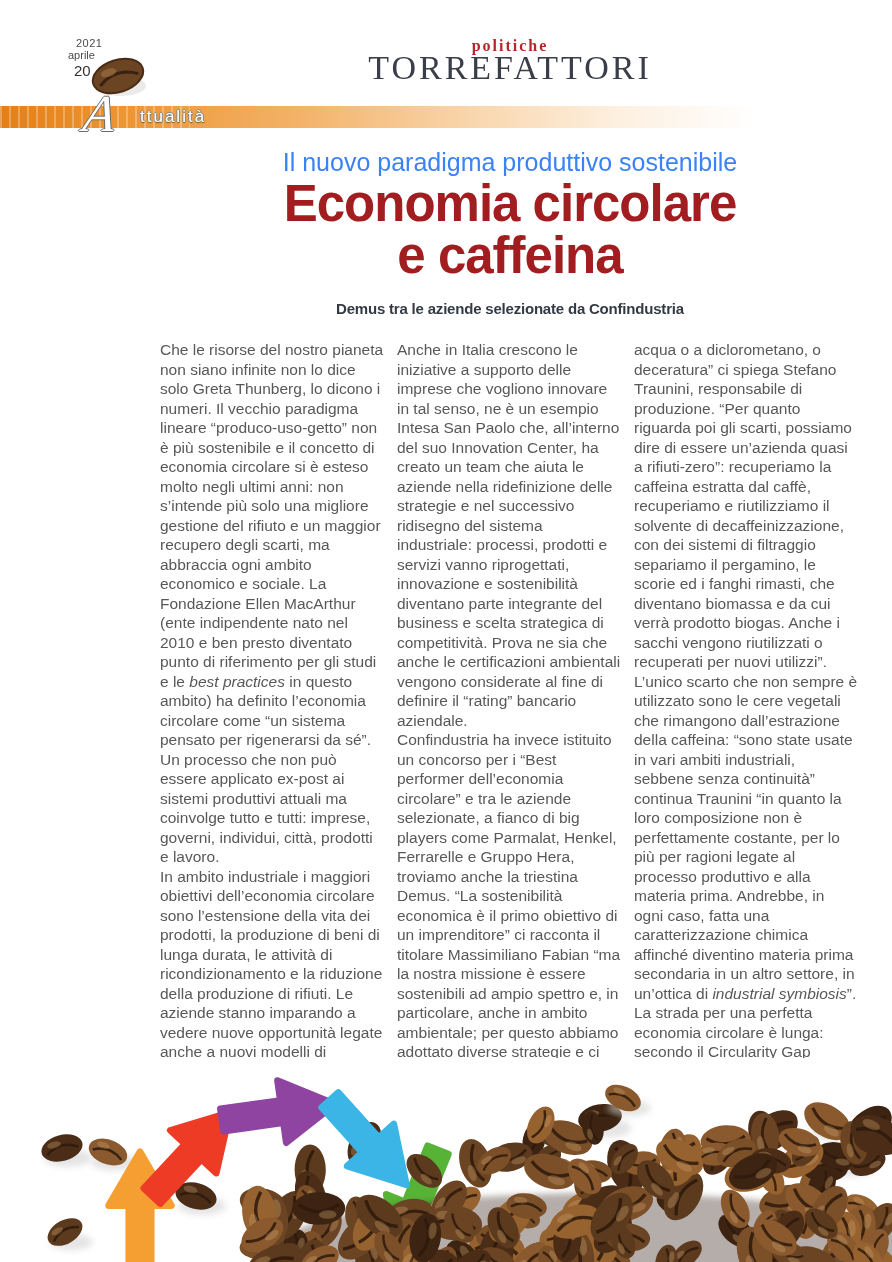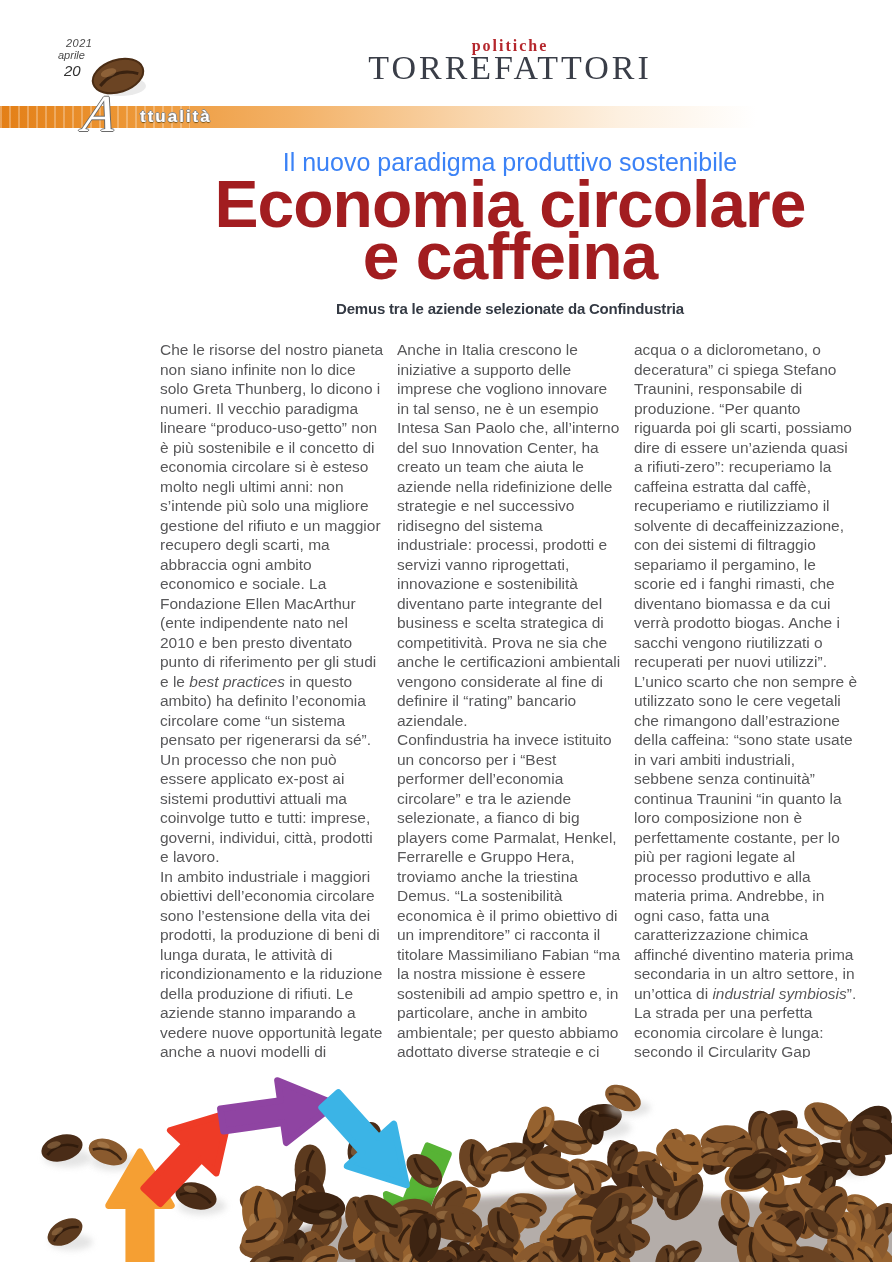--- a/index.html
+++ b/index.html
@@ -1,48 +1,48 @@
 <!DOCTYPE html>
 <html><head>
 <meta charset="utf-8">
 <style>
   html,body{margin:0;padding:0;background:#fff;}
   body{width:892px;height:1262px;position:relative;overflow:hidden;
        font-family:"Liberation Sans",sans-serif;-webkit-font-smoothing:antialiased;}
 
   
-  .issue-block{position:absolute;left:58px;top:38px;width:100px;color:#4a4a4a;font-style:italic;}
+  .issue-block{position:absolute;left:68px;top:38px;width:100px;color:#4a4a4a;}
   .issue-year{font-size:11px;line-height:11px;letter-spacing:.5px;padding-left:8px;}
   .issue-month{font-size:11px;line-height:12px;}
   .page-number{font-size:15px;color:#333;margin-top:1px;padding-left:6px;}
   .corner-bean{position:absolute;left:80px;top:52px;}
 
   
   .masthead{position:absolute;left:160px;top:38px;width:700px;text-align:center;}
   .masthead-top{font-family:"Liberation Serif",serif;font-weight:bold;color:#b5272d;
                 font-size:16px;letter-spacing:2px;line-height:16px;}
   .masthead-main{font-family:"Liberation Serif",serif;color:#3a3e48;font-size:34px;
                  letter-spacing:3px;line-height:28px;}
 
   
   .section-band{position:absolute;left:0;top:106px;width:860px;height:22px;
     background:linear-gradient(90deg,#e37f17 0%,#ec9533 14%,#f3b166 34%,#f9d6ad 55%,#fdf0e0 72%,#ffffff 88%);}
   .band-stripes{position:absolute;left:0;top:0;width:190px;height:22px;
     background:repeating-linear-gradient(90deg,rgba(255,255,255,.28) 0 2px,rgba(0,0,0,0) 2px 9px);}
   .section-initial{position:absolute;left:84px;top:88px;font-family:"Liberation Serif",serif;
     font-style:italic;font-size:52px;line-height:52px;color:#fff;
     text-shadow:-1px 0 #6a6a6a,1px 0 #6a6a6a,0 -1px #6a6a6a,0 1px #6a6a6a;transform:skewX(-8deg);}
-  .section-word{position:absolute;left:140px;top:107px;font-size:17px;font-weight:bold;
+  .section-word{position:absolute;left:140px;top:107px;font-size:17px;font-weight:normal;
     letter-spacing:2px;color:#fff;
     text-shadow:-1px 0 #8a8a8a,1px 0 #8a8a8a,0 -1px #8a8a8a,0 1px 1px #77500f;}
 
   
   .article-head{position:absolute;left:160px;top:142px;width:700px;text-align:center;}
   .kicker{font-size:25px;color:#3b82f6;line-height:24px;margin-top:8px;}
-  .headline{color:#a21d20;font-weight:bold;font-size:66px;line-height:52px;
+  .headline{color:#a21d20;font-weight:bold;font-size:51px;line-height:52px;
             letter-spacing:-1px;margin-top:4px;}
   .subtitle{color:#343a44;font-weight:bold;font-size:15px;line-height:24px;margin-top:15px;
             letter-spacing:-.2px;}
 
   
   .columns{position:absolute;left:160px;top:328px;width:700px;display:flex;gap:13px;}
   .col{width:224px;flex:0 0 224px;margin-top:12px;}
   .col p{margin:0;font-size:15.5px;line-height:19.5px;color:#58585a;text-align:left;}
   .col p i{font-style:italic;}
   .byline{float:right;font-style:italic;color:#58585a;}

